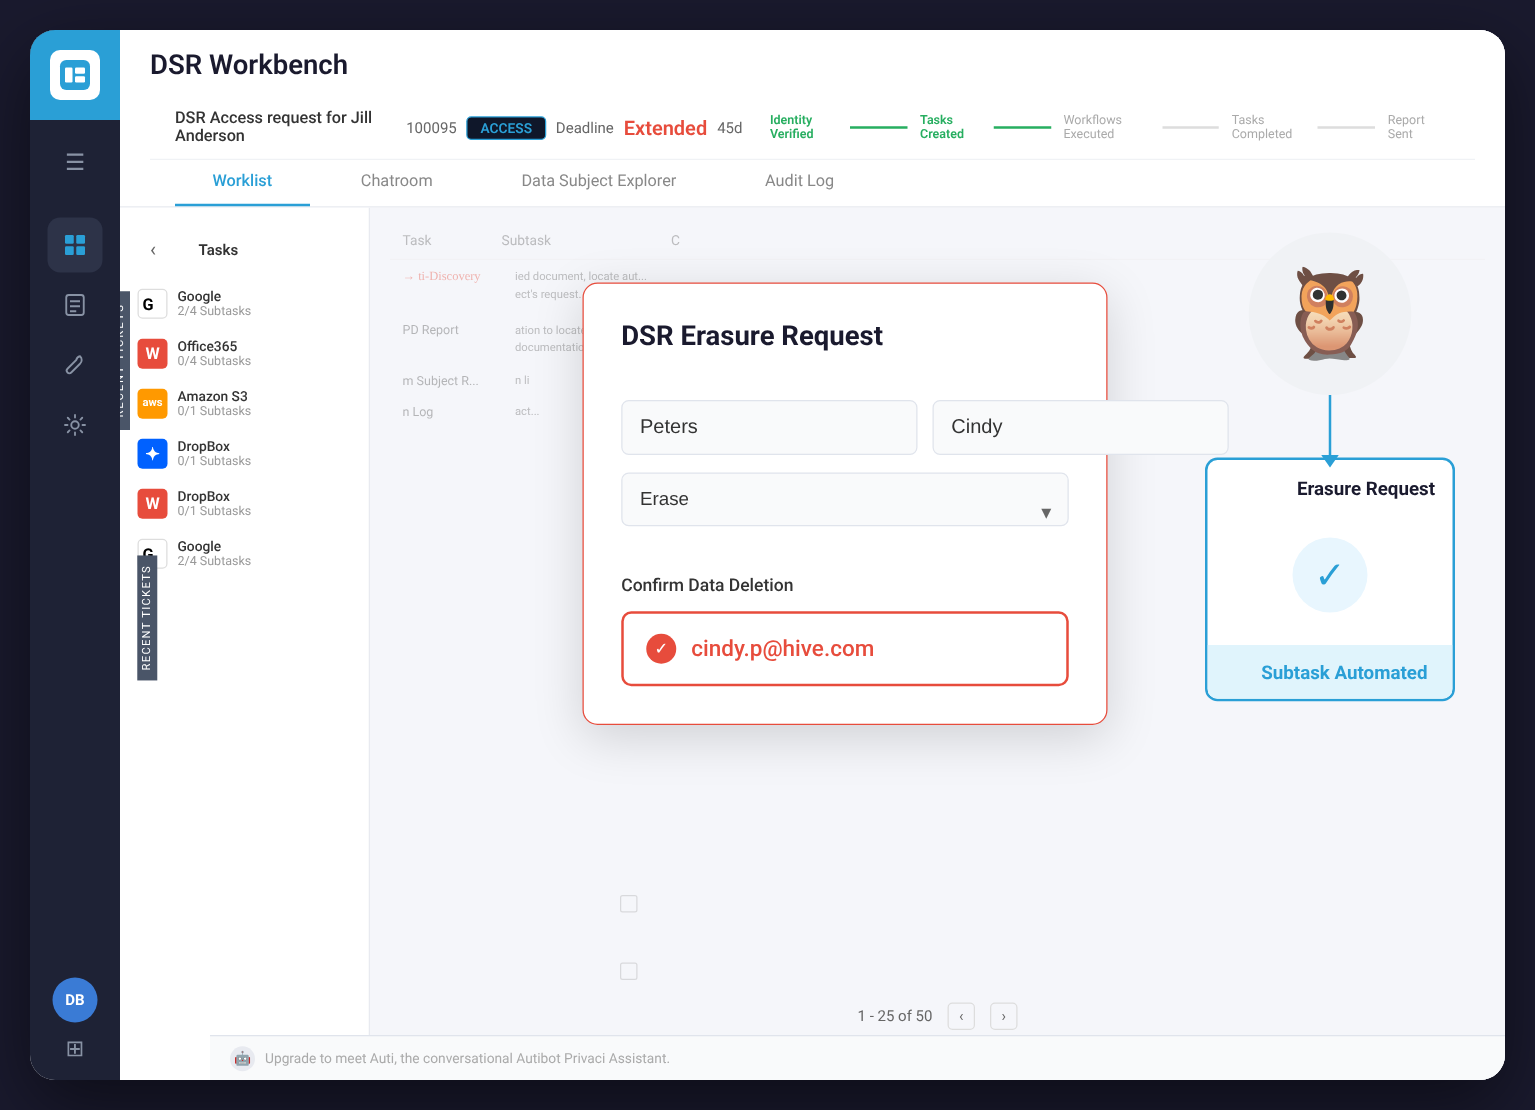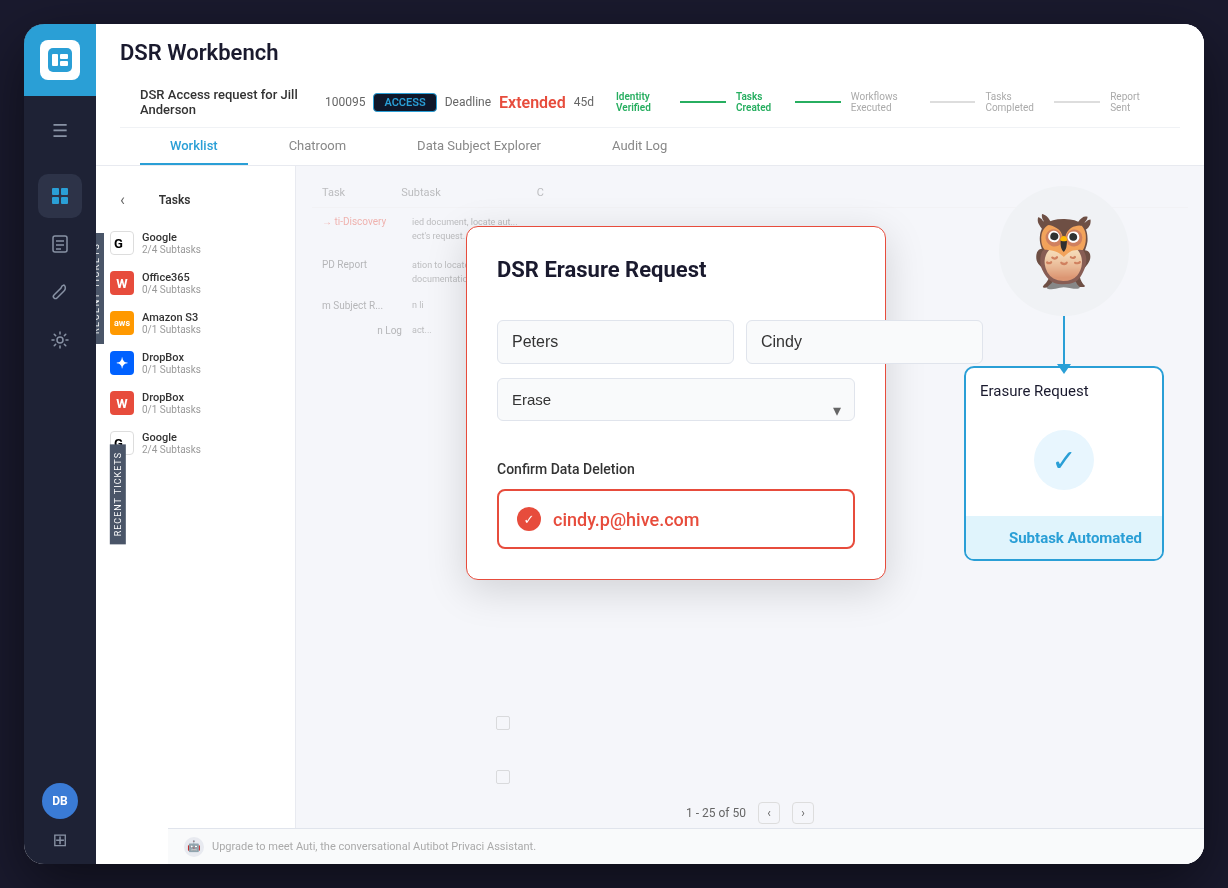--- a/index.html
+++ b/index.html
@@ -383,23 +383,23 @@
     }
     .erasure-card {
       width: 200px;
       border: 2px solid #2a9fd6;
       border-radius: 10px;
       overflow: hidden;
       background: white;
     }
     .erasure-card-header {
       padding: 14px;
-      text-align: left;
+      text-align: right;
       font-size: 15px;
-      font-weight: 400;
+      font-weight: 700;
       color: #1a1a2e;
     }
     .erasure-card-check {
       background: #e8f6fe;
       margin: 0 16px;
       border-radius: 50%;
       width: 60px;
       height: 60px;
       display: flex;
       align-items: center;
@@ -629,33 +629,33 @@
       <div class="workflow-area">
 
         <div class="bg-content" style="display:flex;gap:16px;padding:4px 0 8px 10px;font-size:11px;color:#666;border-bottom:1px solid #eee;margin-bottom:8px;">
           <span>Task</span>
           <span style="margin-left:40px;">Subtask</span>
           <span style="margin-left:80px;">C</span>
         </div>
 
         <div class="bg-content" style="font-size:10px;color:#555;padding:0 0 0 10px;">
           <div style="display:flex;gap:10px;margin-bottom:16px;align-items:flex-start;">
-            <div style="width:80px;color:#e74c3c;font-size:10px;">→ ti-Discovery</div>
+            <div style="width:80px;color:#e74c3c;font-size:10px;font-family:Liberation Serif, serif;">→ ti-Discovery</div>
             <div style="flex:1;color:#666;font-size:9px;line-height:1.5;">ied document, locate aut...<br>ect's request.</div>
           </div>
           <div style="display:flex;gap:10px;margin-bottom:14px;">
             <div style="width:80px;">PD Report</div>
             <div style="flex:1;color:#666;font-size:9px;line-height:1.5;">ation to locate scient t...<br>documentation)</div>
           </div>
           <div style="display:flex;gap:10px;margin-bottom:14px;">
             <div style="width:80px;">m Subject R...</div>
             <div style="flex:1;font-size:9px;color:#666;">n li</div>
           </div>
           <div style="display:flex;gap:10px;">
-            <div style="width:80px;text-align:right;">n Log</div>
+            <div style="width:80px;">n Log</div>
             <div style="flex:1;font-size:9px;color:#666;">act...</div>
           </div>
         </div>
 
         <div class="erasure-modal">
           <div class="modal-title">DSR Erasure Request</div>
           <div class="name-fields">
             <input class="name-field" type="text" value="Peters" readonly="" style="">
             <input class="name-field" type="text" value="Cindy" readonly="" style="">
           </div>

